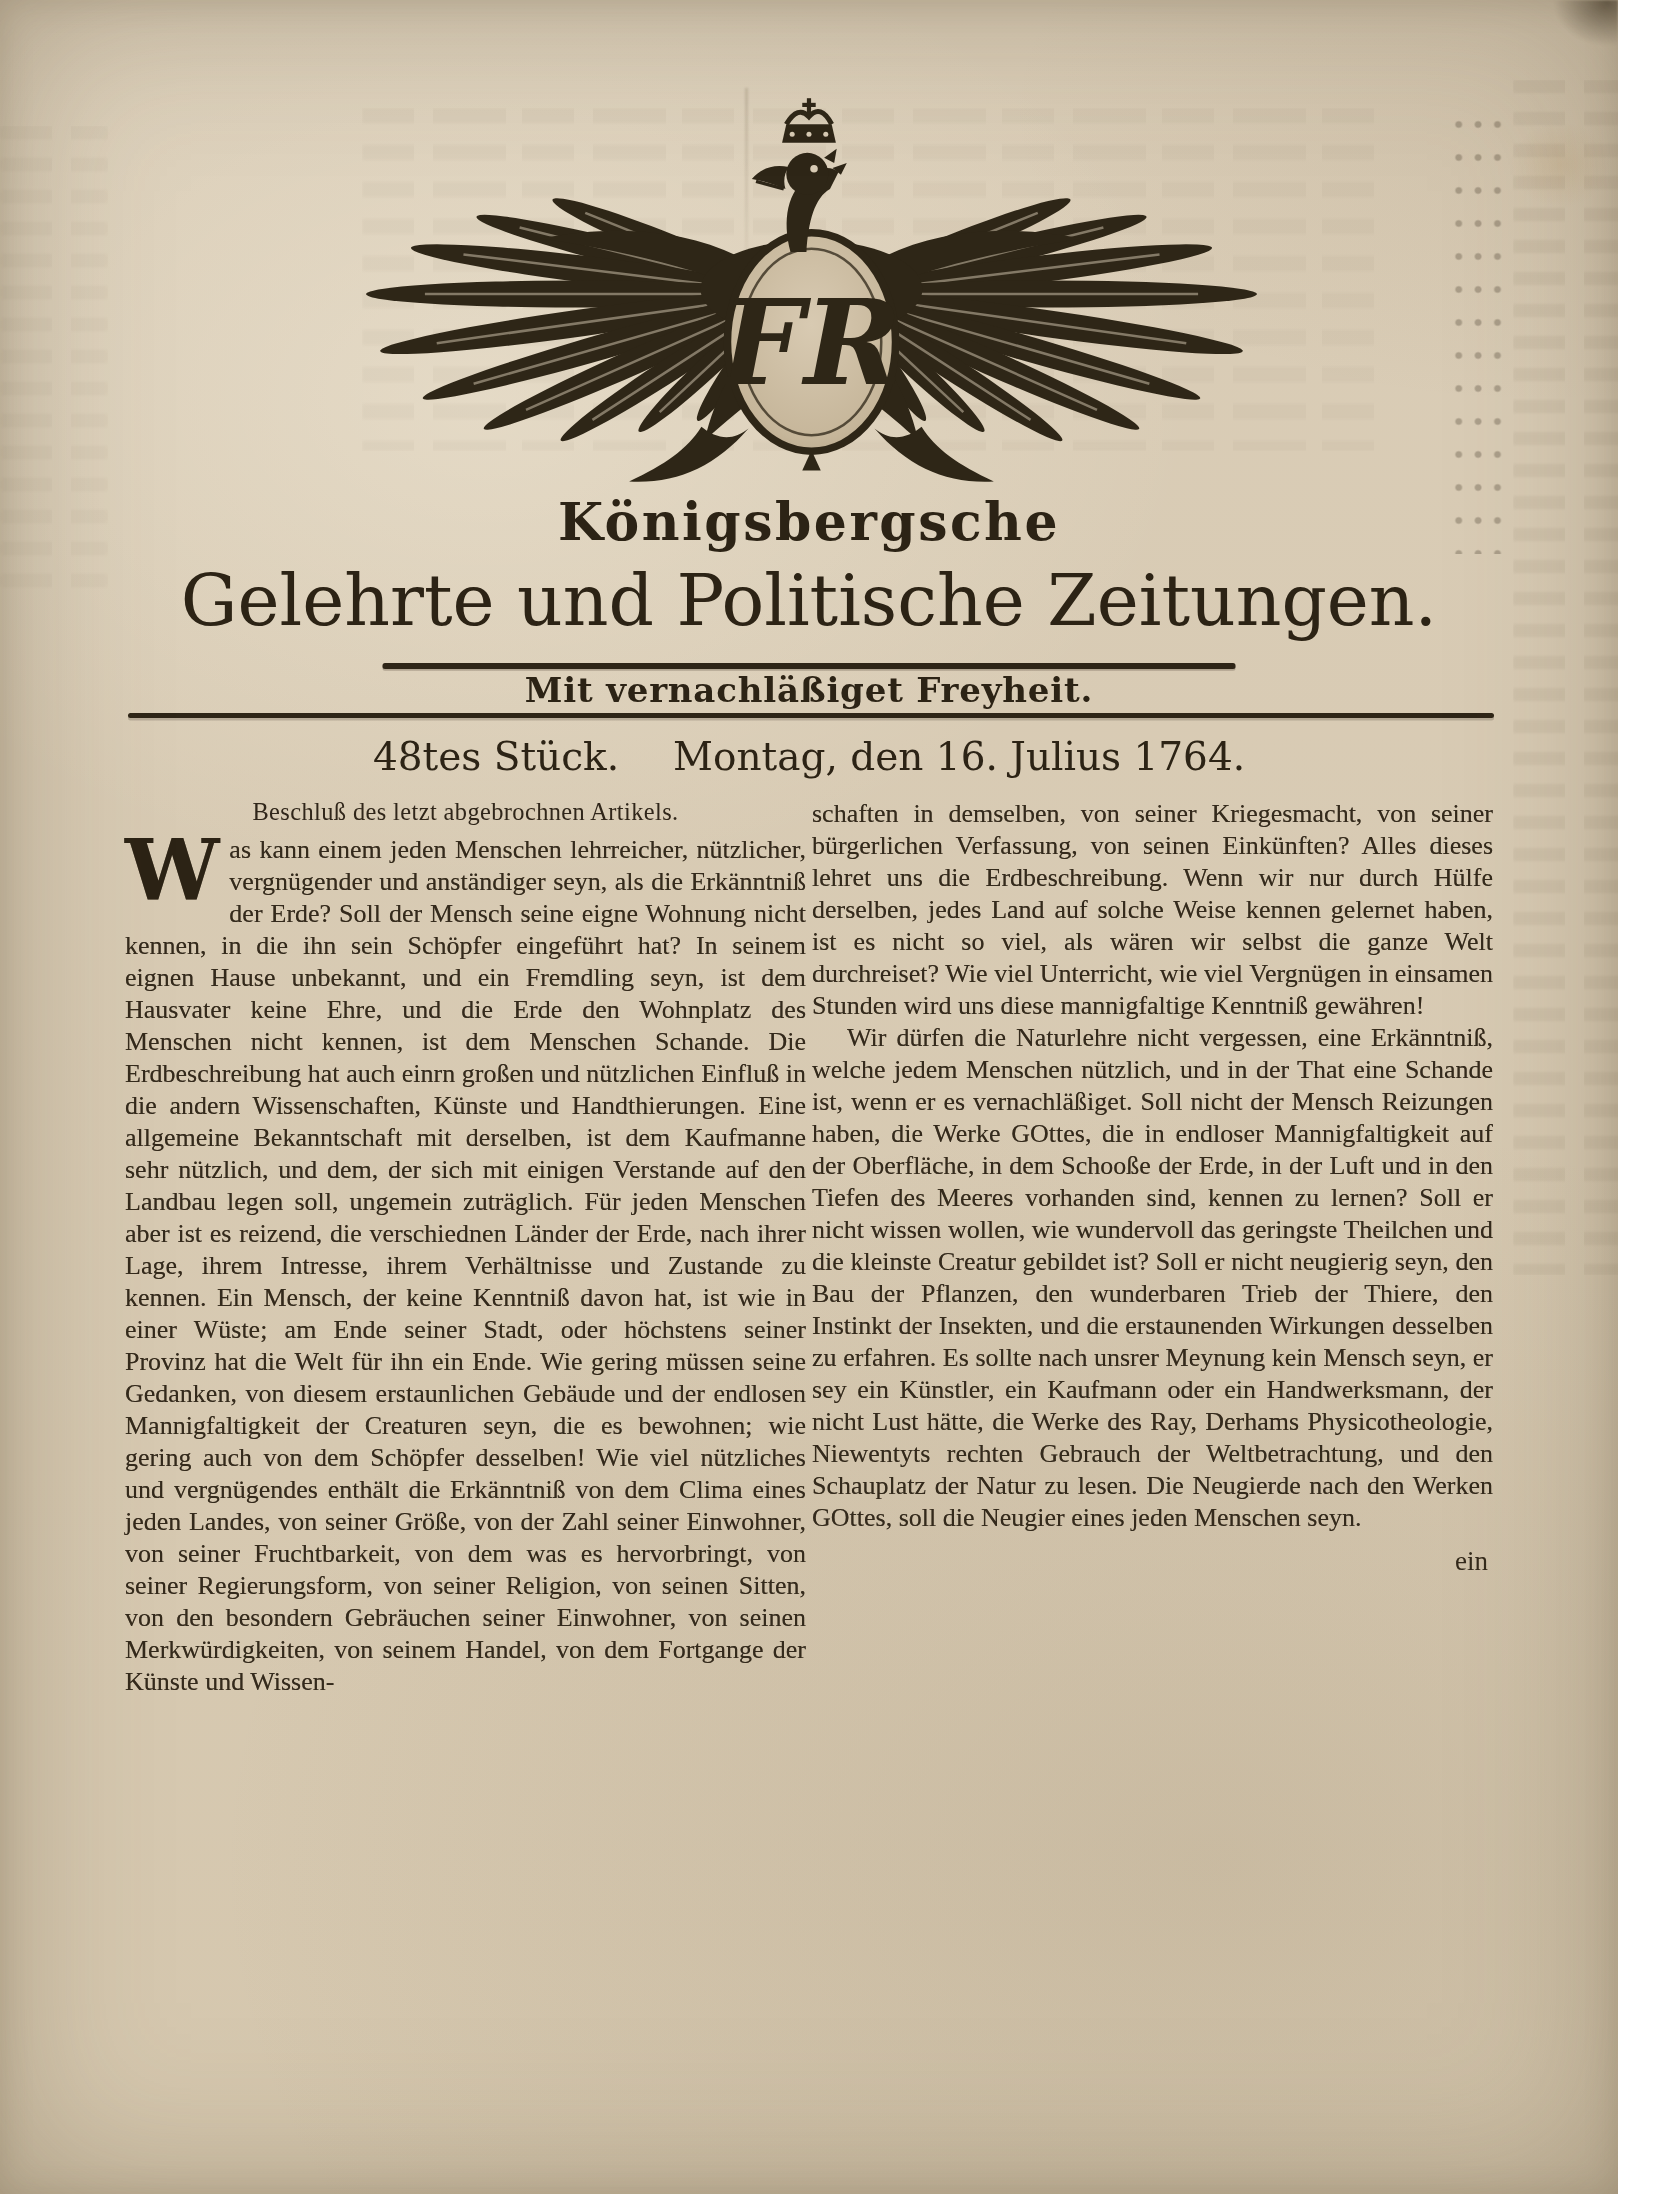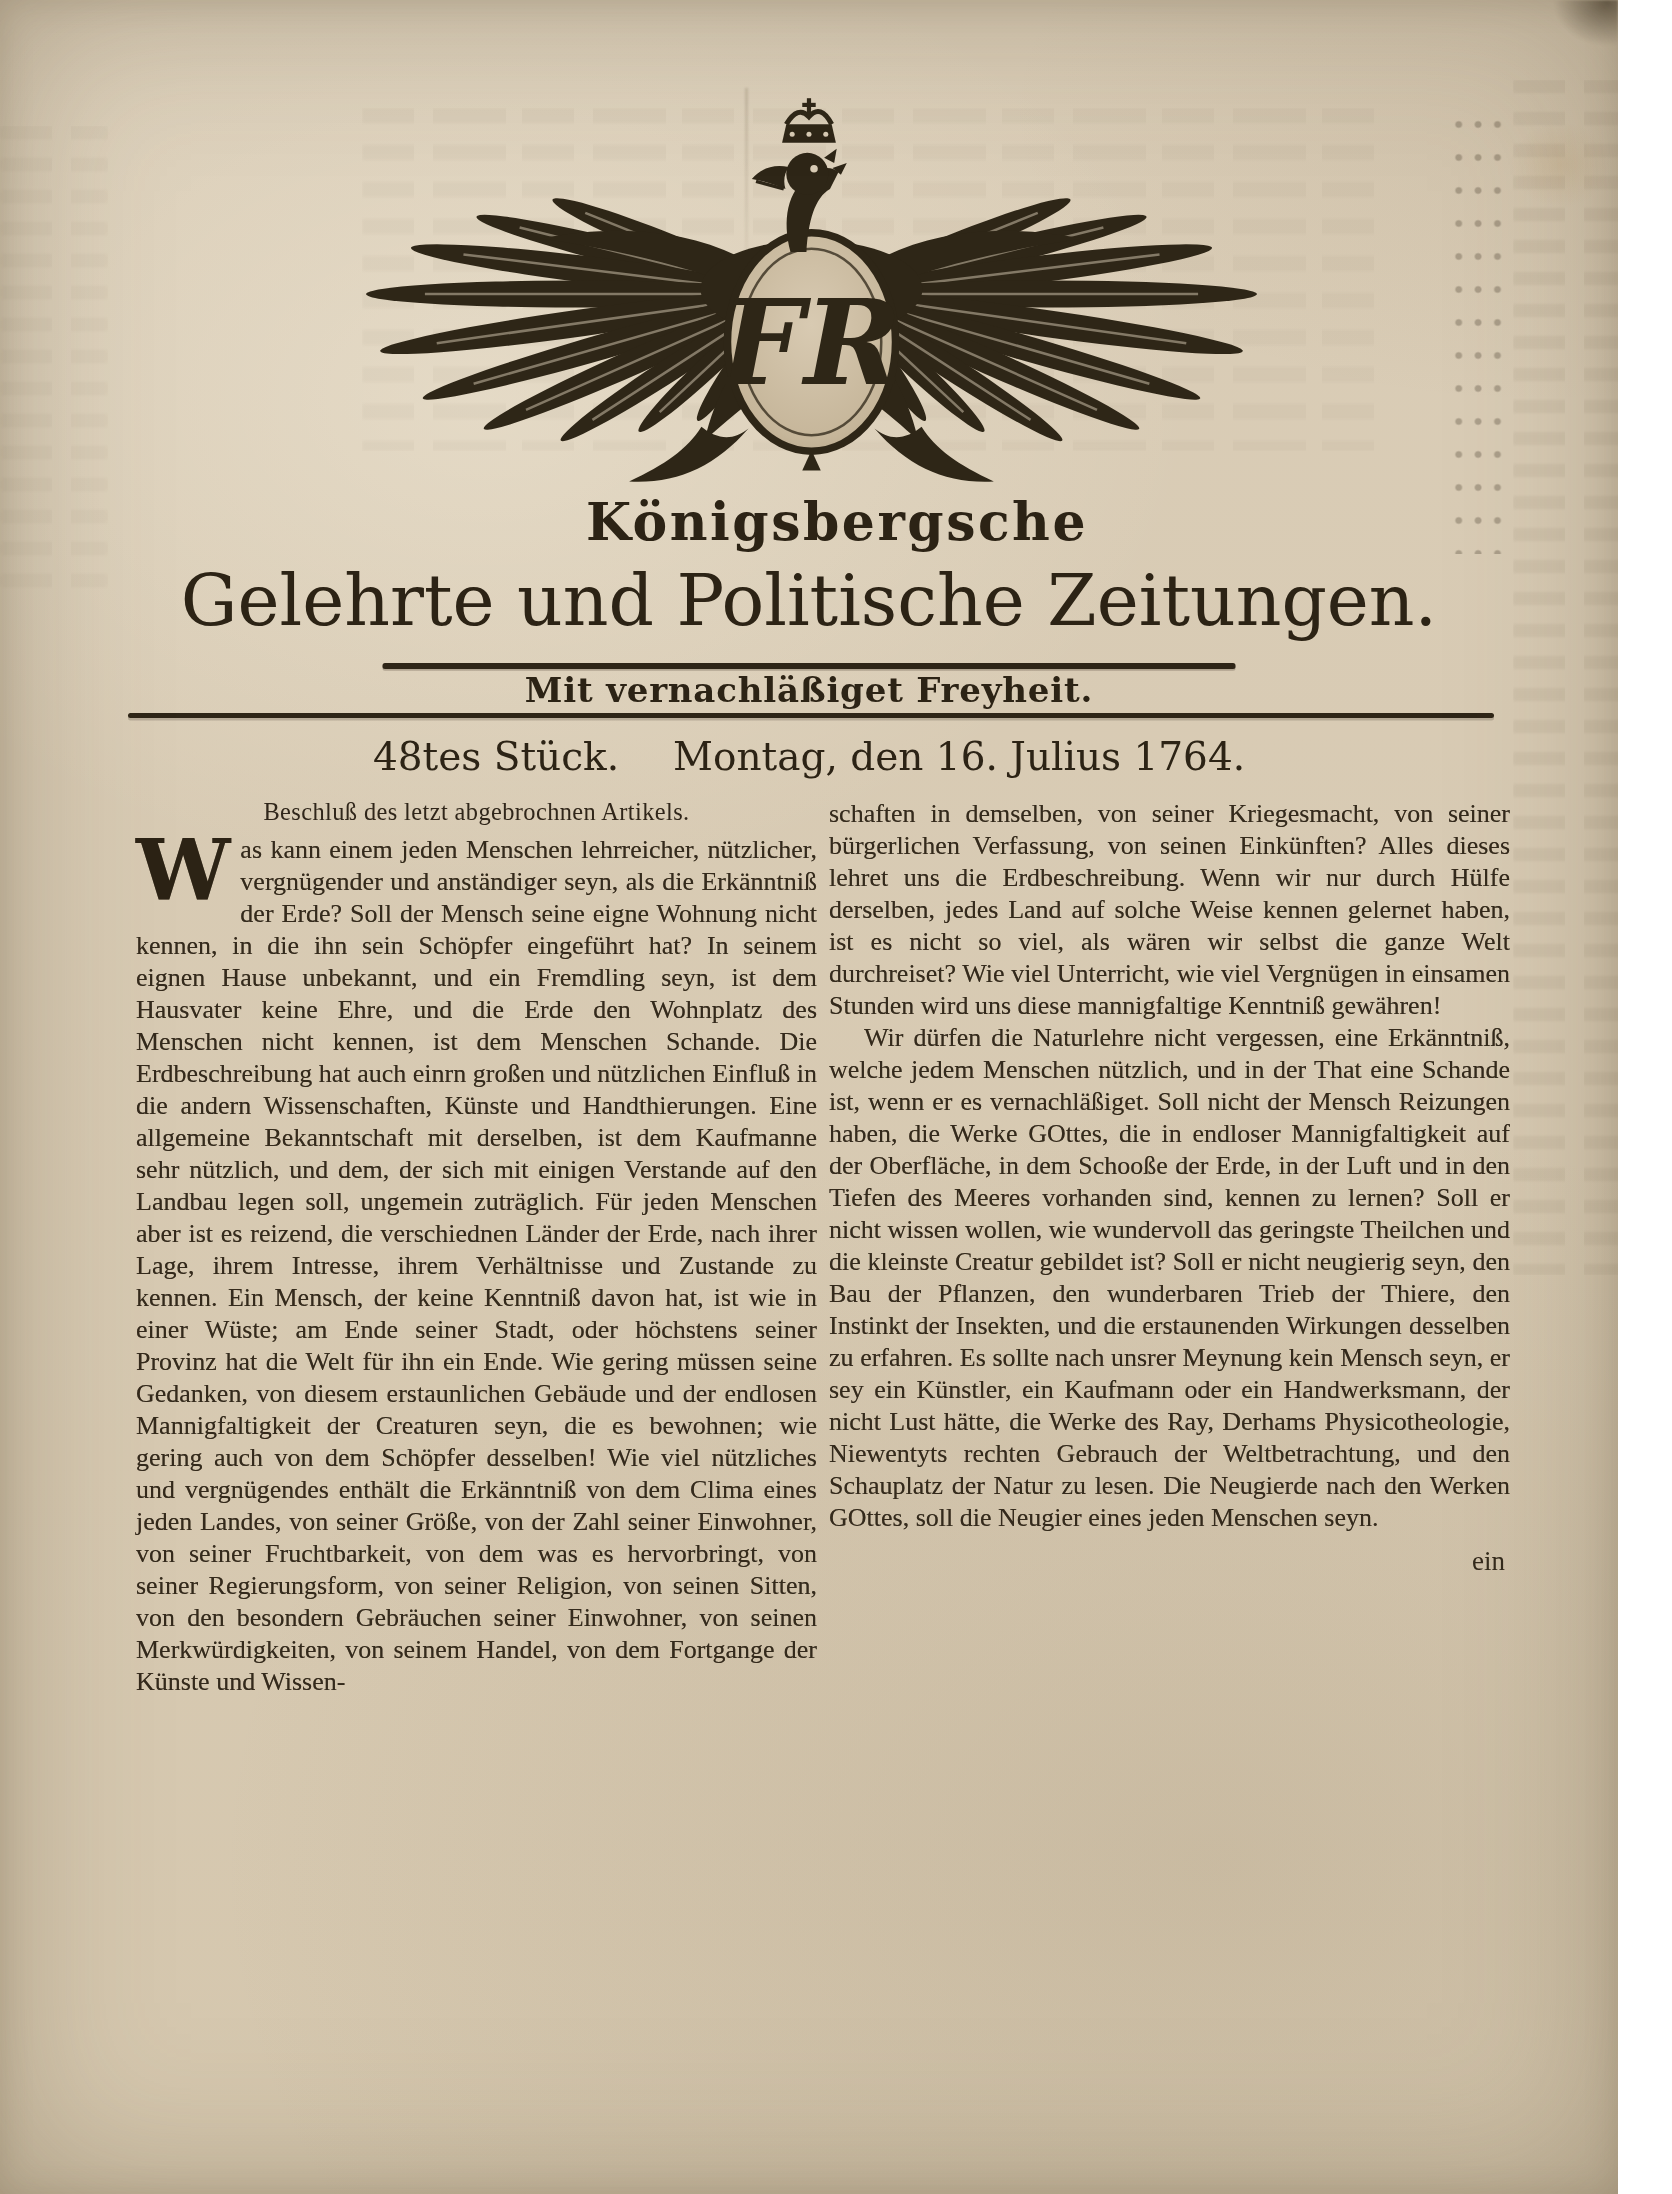--- a/index.html
+++ b/index.html
@@ -45,30 +45,30 @@
     position:absolute;left:1506px;top:118px;width:109px;height:93px;z-index:1;
     background:radial-gradient(ellipse at center, rgba(168,126,62,.14), transparent 65%);
   }
   .crease{
     position:absolute;left:745px;top:88px;width:2.5px;height:207px;z-index:1;
     background:linear-gradient(rgba(90,74,50,.18),rgba(90,74,50,.02));filter:blur(0.8px);
   }
   
   .masthead-text{position:absolute;left:0;width:100%;text-align:center;z-index:3;color:#2c2315;
     font-family:"DejaVu Serif","Liberation Serif",serif;}
-  .title1{top:491px;font-size:52px;font-weight:bold;letter-spacing:2.5px;padding-left:28px;}
+  .title1{top:491px;font-size:52px;font-weight:bold;letter-spacing:2.5px;}
   .title2{top:559px;font-size:71px;font-weight:normal;letter-spacing:0px;}
   .rule{position:absolute;z-index:3;background:#2e2517;border-radius:2.5px;}
   .rule1{left:50%;transform:translateX(-50%);top:663px;width:853px;height:5.9px;box-shadow:0 1.7px 0 rgba(46,37,23,.25);}
   .rule2{left:128px;top:713px;width:1366px;height:5px;box-shadow:0 2.5px 0 rgba(46,37,23,.2);}
   .motto{top:670px;font-size:34px;font-weight:bold;letter-spacing:0.8px;}
   .dateline{top:734px;font-size:39px;font-weight:normal;}
   .dateline .gap{display:inline-block;width:54px;}
   
-  .columns{position:absolute;left:136px;top:798px;width:1385px;display:flex;gap:12px;z-index:3;}
+  .columns{position:absolute;left:125px;top:798px;width:1385px;display:flex;gap:6px;z-index:3;}
   .col{width:681px;}
   .section-heading{text-align:center;font-size:24.4px;margin:0 0 8.4px 0;color:#30261a;letter-spacing:0.4px;}
   .body-par{
     margin:0;font-size:26px;line-height:32px;text-align:justify;
     hyphens:auto;-webkit-hyphens:auto;
     color:#342a1c;text-shadow:0 0 0.4px rgba(52,42,28,.55);
   }
   .indent{text-indent:35px;}
   .dropcap{
     float:left;font-family:"DejaVu Serif",serif;font-weight:bold;

